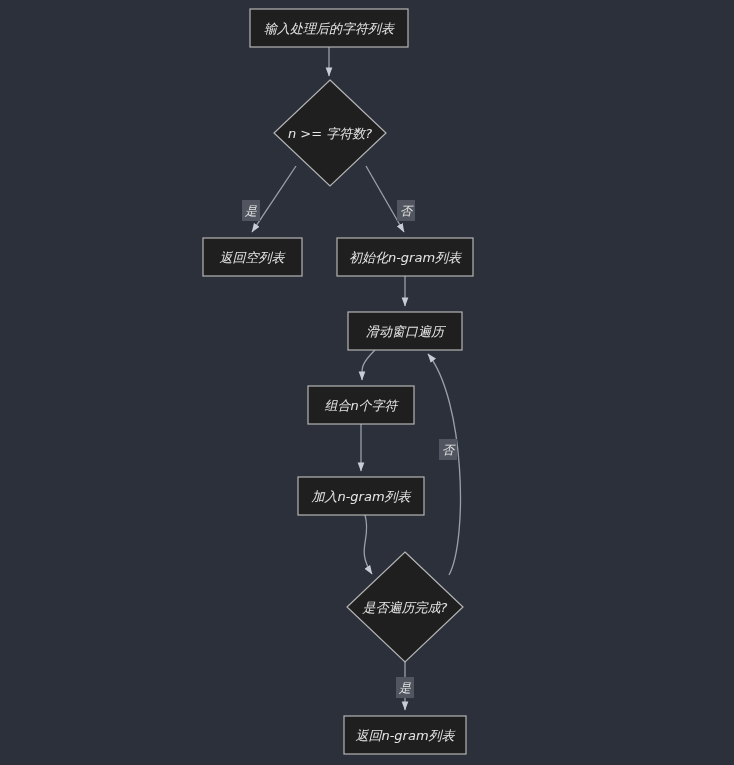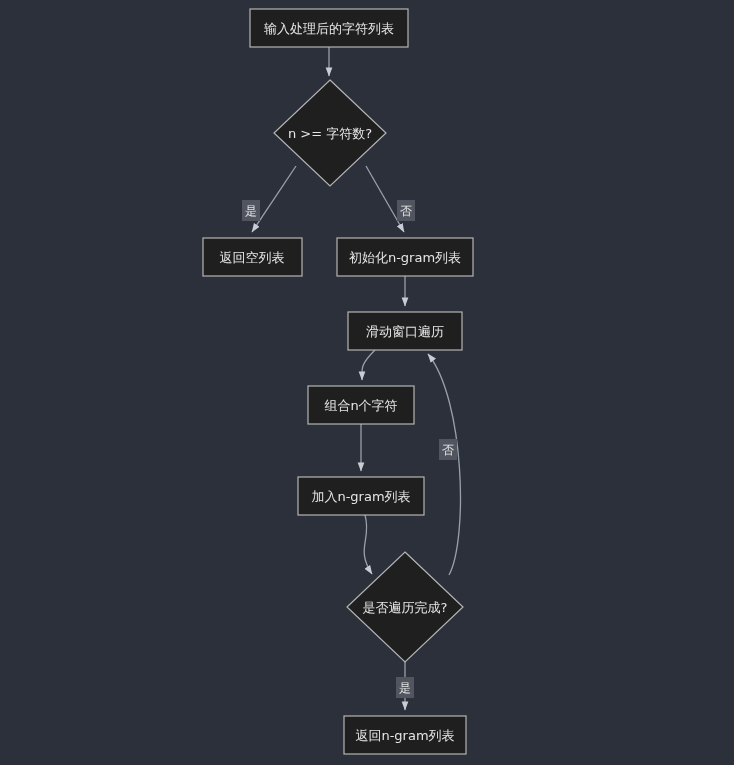--- a/index.html
+++ b/index.html
@@ -10,20 +10,21 @@
     width: 734px;
     height: 765px;
     background: #2b303b;
     font-family: "DejaVu Sans", "Liberation Sans", sans-serif;
     overflow: hidden;
   }
   #flowchart-root {
     position: relative;
     width: 734px;
     height: 765px;
+    font-style: italic;
   }
   svg#flow-svg {
     position: absolute;
     left: 0;
     top: 0;
     width: 734px;
     height: 765px;
   }
   .node-shape {
     fill: #1f1f1f;

